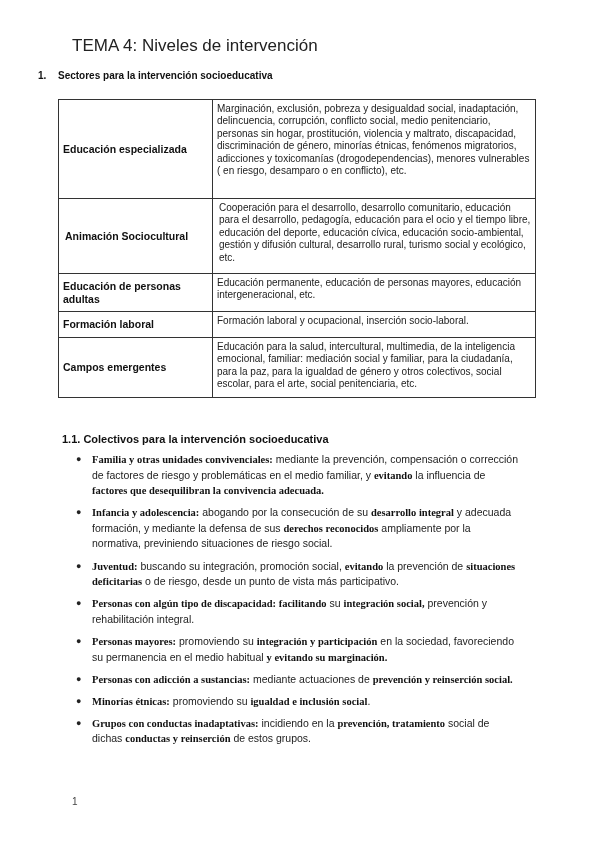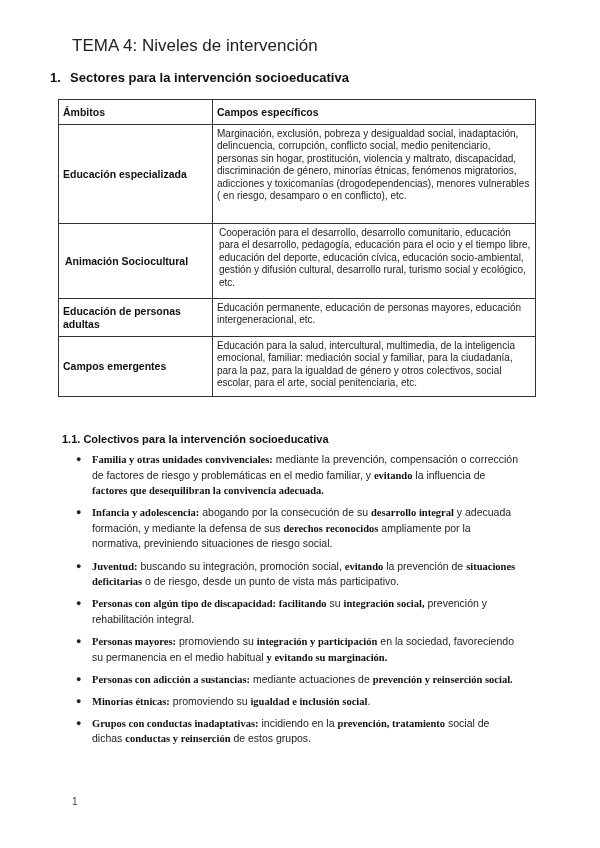--- a/index.html
+++ b/index.html
@@ -5,22 +5,22 @@
   html, body { margin: 0; padding: 0; background: #ffffff; }
   body {
     width: 600px; height: 848px; position: relative; overflow: hidden;
     font-family: "Liberation Sans", sans-serif; color: #111;
   }
   .header-title {
     position: absolute; left: 72px; top: 36px;
     font-size: 17px; color: #222;
   }
   .section-heading {
-    position: absolute; left: 50px; top: 70px;
-    font-size: 13px; font-weight: bold; color: #111;
+    position: absolute; left: 38px; top: 70px;
+    font-size: 10px; font-weight: bold; color: #111;
   }
   .section-heading .num { display: inline-block; width: 20px; }
   table.sectors {
     position: absolute; left: 58px; top: 99px;
     width: 478px; border-collapse: collapse;
     font-size: 10px; line-height: 12.4px; color: #222;
   }
   table.sectors td, table.sectors th {
     border: 1.3px solid #333; padding: 3px 4px; vertical-align: middle; text-align: left;
   }
@@ -56,35 +56,35 @@
 <body>
 
 <div class="header-title">TEMA 4: Niveles de intervención</div>
 
 <div class="section-heading">
   <span class="num">1.</span><span>Sectores para la intervención socioeducativa</span>
 </div>
 
 <table class="sectors">
   <tbody>
-      <tr>
-    <th>Ámbitos</th>
-    <th>Campos específicos</th>
-  </tr>
   <tr class="r1">
     <td class="ambito">Educación especializada</td>
     <td class="campos">Marginación, exclusión, pobreza y desigualdad social, inadaptación, delincuencia, corrupción, conflicto social, medio penitenciario, personas sin hogar, prostitución, violencia y maltrato, discapacidad, discriminación de género, minorías étnicas, fenómenos migratorios, adicciones y toxicomanías (drogodependencias), menores vulnerables ( en riesgo, desamparo o en conflicto), etc.</td>
   </tr>
   <tr class="r2">
     <td class="ambito">Animación Sociocultural</td>
     <td class="campos">Cooperación para el desarrollo, desarrollo comunitario, educación para el desarrollo, pedagogía, educación para el ocio y el tiempo libre, educación del deporte, educación cívica, educación socio-ambiental, gestión y difusión cultural, desarrollo rural, turismo social y ecológico, etc.</td>
   </tr>
   <tr class="r3">
     <td class="ambito">Educación de personas adultas</td>
     <td class="campos">Educación permanente, educación de personas mayores, educación intergeneracional, etc.</td>
+  </tr>
+  <tr class="r4">
+    <td class="ambito">Formación laboral</td>
+    <td class="campos">Formación laboral y ocupacional, inserción socio-laboral.</td>
   </tr>
   <tr class="r5">
     <td class="ambito">Campos emergentes</td>
     <td class="campos">Educación para la salud, intercultural, multimedia, de la inteligencia emocional, familiar: mediación social y familiar, para la ciudadanía, para la paz, para la igualdad de género y otros colectivos, social escolar, para el arte, social penitenciaria, etc.</td>
   </tr>
 </tbody>
   </table>
 
 <div class="subheading">1.1. Colectivos para la intervención socioeducativa</div>
 

